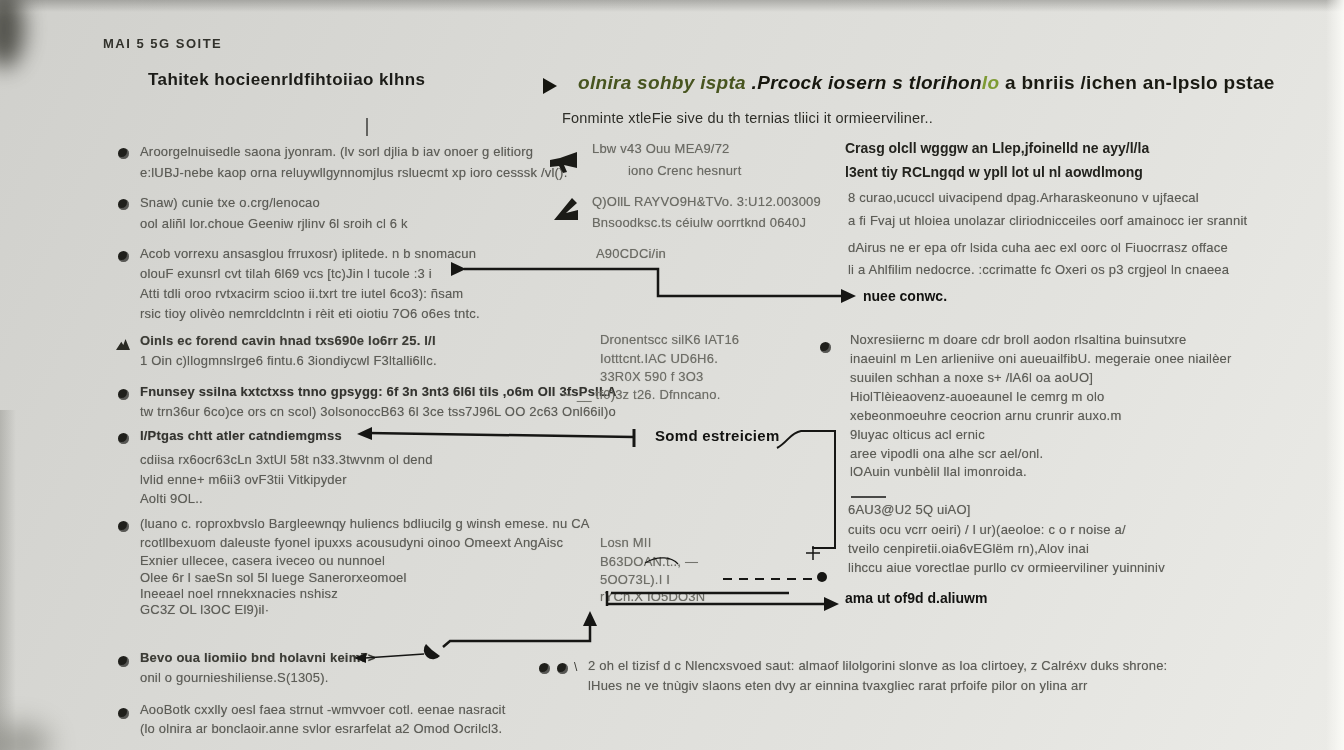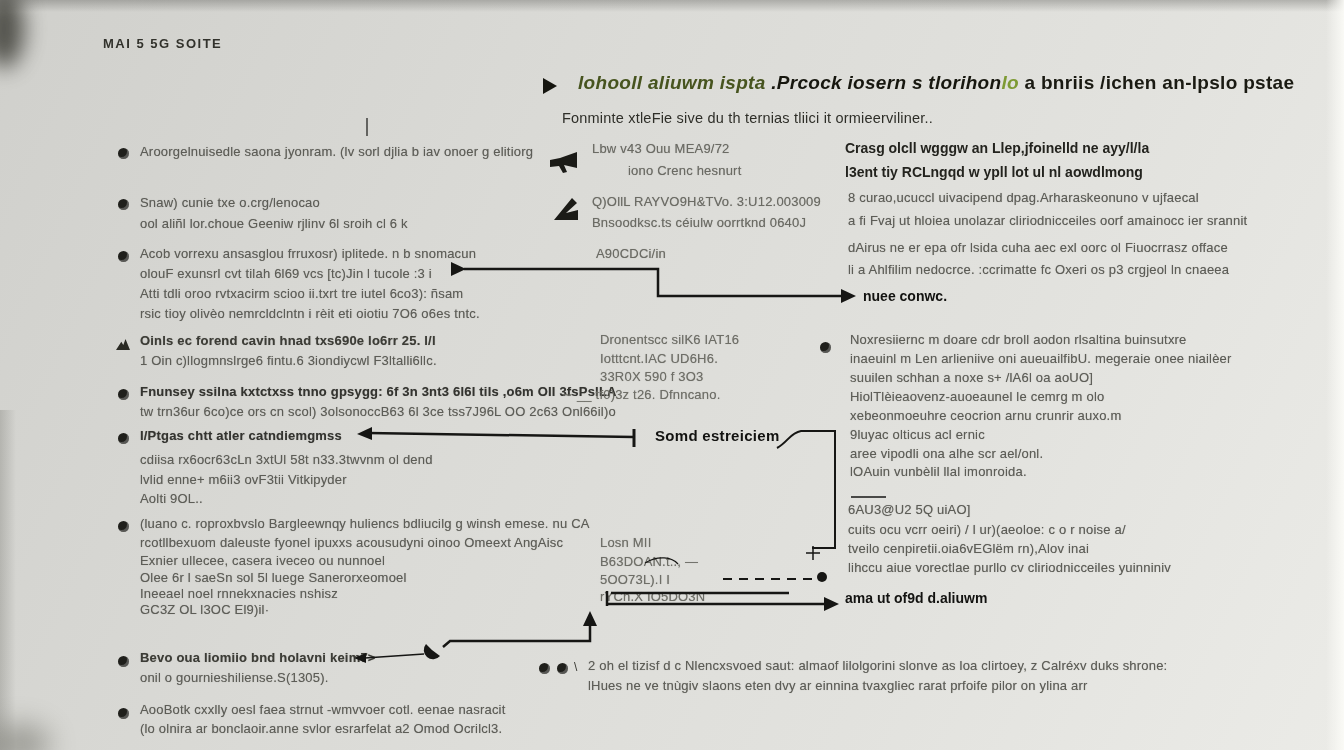--- a/index.html
+++ b/index.html
@@ -88,23 +88,25 @@
       <polygon points="583,626 597,626 590,611"></polygon>
       <polygon points="366,653 354,658 366,663"></polygon>
       <circle cx="822" cy="577" r="5"></circle>
       <path d="M426,644 A8 8 0 1 0 440,656 L432,650 Z"></path>
     </g>
   </svg>
 
   <div class="soft abs z2" style="left:0;top:0;width:1344px;height:750px;">
 
     <div class="abs kicker" style="left:103px;top:36px;">MAI 5 5G SOITE</div>
+    <div class="abs h-left" style="left:148px;top:70px;">Tahitek hocieenrldfihtoiiao klhns</div>
 
     <span class="bullet-dot" style="left:118px;top:148px;"></span>
     <div class="line" style="left:140px;top:144px;">Aroorgelnuisedle saona jyonram. (lv sorl djlia b iav onoer g elitiorg</div>
+    <div class="line" style="left:140px;top:165px;">e:lUBJ-nebe kaop orna reluywllgynnomjlus rsluecmt xp ioro cesssk /vl().</div>
 
     <span class="bullet-dot" style="left:118px;top:199px;"></span>
     <div class="line" style="left:140px;top:195px;">Snaw) cunie txe o.crg/lenocao</div>
     <div class="line" style="left:140px;top:216px;">ool aliñl lor.choue Geeniw rjlinv 6l sroih cl 6 k</div>
 
     <span class="bullet-dot" style="left:118px;top:251px;"></span>
     <div class="line" style="left:140px;top:246px;">Acob vorrexu ansasglou frruxosr) iplitede. n b snomacun</div>
     <div class="line" style="left:140px;top:266px;">olouF exunsrl cvt tilah 6l69 vcs [tc)Jin l tucole :3 i</div>
     <div class="line" style="left:140px;top:286px;">Atti tdli oroo rvtxacirm scioo ii.txrt tre iutel 6co3): ñsam</div>
     <div class="line" style="left:140px;top:306px;">rsic tioy olivèo nemrcldclntn i rèit eti oiotiu 7O6 o6es tntc.</div>
@@ -160,21 +162,21 @@
 
     <div class="abs bold-black" style="left:655px;top:427px;font-size:15px;letter-spacing:.3px;">Somd estreiciem</div>
 
     <div class="line" style="left:600px;top:535px;color:#6e6e67;">Losn MII</div>
     <div class="line" style="left:600px;top:554px;color:#6e6e67;">B63DOAN.t.., —</div>
     <div class="line" style="left:600px;top:572px;color:#6e6e67;">5OO73L).I I</div>
     <div class="line" style="left:600px;top:589px;color:#6e6e67;">rYCn.X IO5DO3N</div>
 
     <span class="abs tri-right" style="left:543px;top:78px;"></span>
     <div class="abs h-right" style="left:578px;top:72px;">
-      <span class="p1">lohooll aliuwm ispta</span><span class="p2"> .Prcock iosern s tlorihon</span><span class="p3">lo</span><span class="p4"> a bnriis /ichen an-lpslo pstae</span>
+      <span class="p1">olnira sohby ispta</span><span class="p2"> .Prcock iosern s tlorihon</span><span class="p3">lo</span><span class="p4"> a bnriis /ichen an-lpslo pstae</span>
     </div>
     <div class="abs sub-right" style="left:562px;top:110px;">Fonminte xtleFie sive du th ternias tliici it ormieerviliner..</div>
 
     <div class="abs intro" style="left:845px;top:140px;">Crasg olcll wgggw an Llep,jfoinelld ne ayy/l/la</div>
     <div class="abs intro" style="left:845px;top:164px;">l3ent tiy RCLngqd w ypll lot ul nl aowdlmong</div>
 
     <div class="line" style="left:848px;top:190px;">8 curao,ucuccl uivacipend dpag.Arharaskeonuno v ujfaecal</div>
     <div class="line" style="left:848px;top:213px;text-align:right;">a fi Fvaj ut hloiea unolazar cliriodnicceiles oorf amainocc ier srannit</div>
     <div class="line" style="left:848px;top:240px;">dAirus ne er epa ofr lsida cuha aec exl oorc ol Fiuocrrasz offace</div>
     <div class="line" style="left:848px;top:262px;">li a Ahlfilim nedocrce. :ccrimatte fc Oxeri os p3 crgjeol ln cnaeea</div>
@@ -186,21 +188,21 @@
     <div class="line" style="left:850px;top:370px;">suuilen schhan a noxe s+ /lA6l oa aoUO]</div>
     <div class="line" style="left:850px;top:389px;">HiolTlèieaovenz-auoeaunel le cemrg m olo</div>
     <div class="line" style="left:850px;top:408px;">xebeonmoeuhre ceocrion arnu crunrir auxo.m</div>
     <div class="line" style="left:850px;top:427px;">9luyac olticus acl ernic</div>
     <div class="line" style="left:850px;top:446px;">aree vipodli ona alhe scr ael/onl.</div>
     <div class="line" style="left:850px;top:464px;">lOAuin vunbèlil llal imonroida.</div>
 
     <div class="line" style="left:848px;top:502px;">6AU3@U2 5Q uiAO]</div>
     <div class="line" style="left:848px;top:522px;">cuits ocu vcrr oeiri)   /  l ur)(aeoloe: c o r noise a/</div>
     <div class="line" style="left:848px;top:541px;">tveilo cenpiretii.oia6vEGlëm rn),Alov inai</div>
-    <div class="line" style="left:848px;top:560px;">lihccu aiue vorectlae purllo cv cliriodnicceiles yuinniniv</div>
+    <div class="line" style="left:848px;top:560px;">lihccu aiue vorectlae purllo cv ormieerviliner yuinniniv</div>
     <div class="abs bold-black" style="left:845px;top:590px;">ama ut of9d d.aliuwm</div>
 
     <span class="bullet-dot" style="left:539px;top:663px;"></span>
     <span class="bullet-dot" style="left:557px;top:663px;"></span>
     <span class="slash" style="left:574px;top:660px;">\</span>
     <div class="line" style="left:588px;top:658px;">2 oh el tizisf d c Nlencxsvoed saut: almaof lilolgorini slonve as loa clirtoey, z Calréxv duks shrone:</div>
     <div class="line" style="left:588px;top:678px;">lHues ne ve tnùgiv slaons eten dvy ar einnina tvaxgliec rarat prfoife pilor on ylina arr</div>
 
   </div>
 </div>

